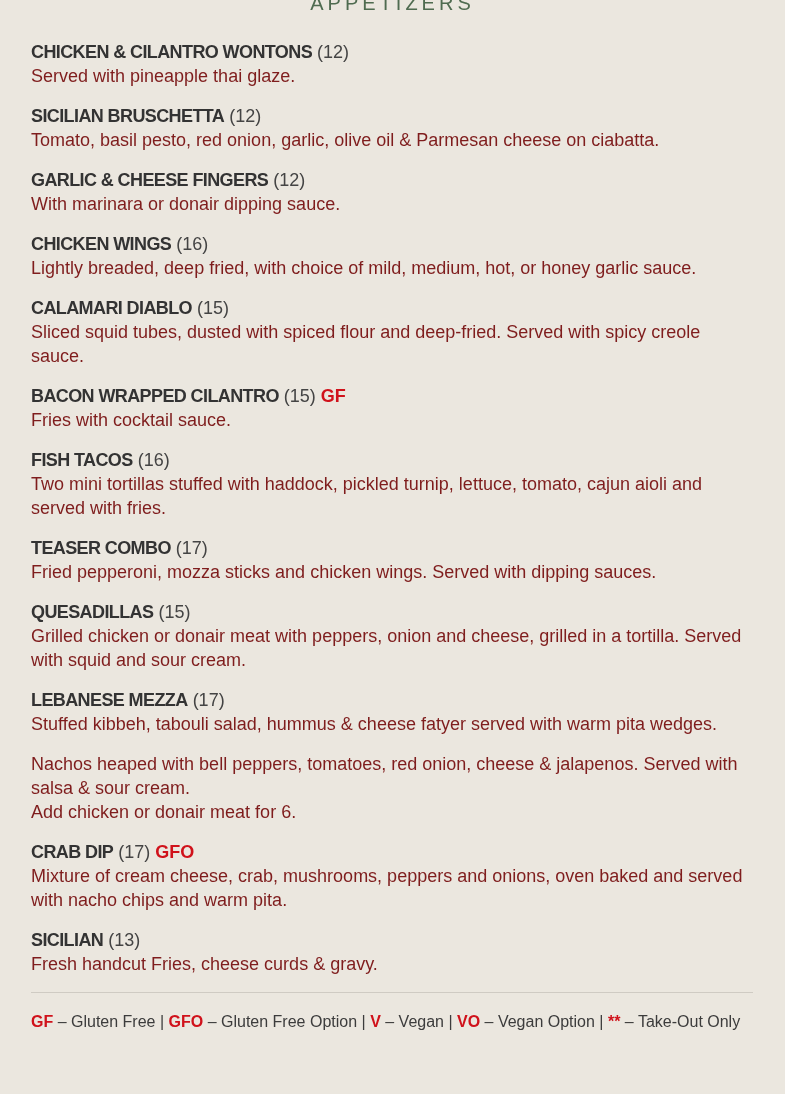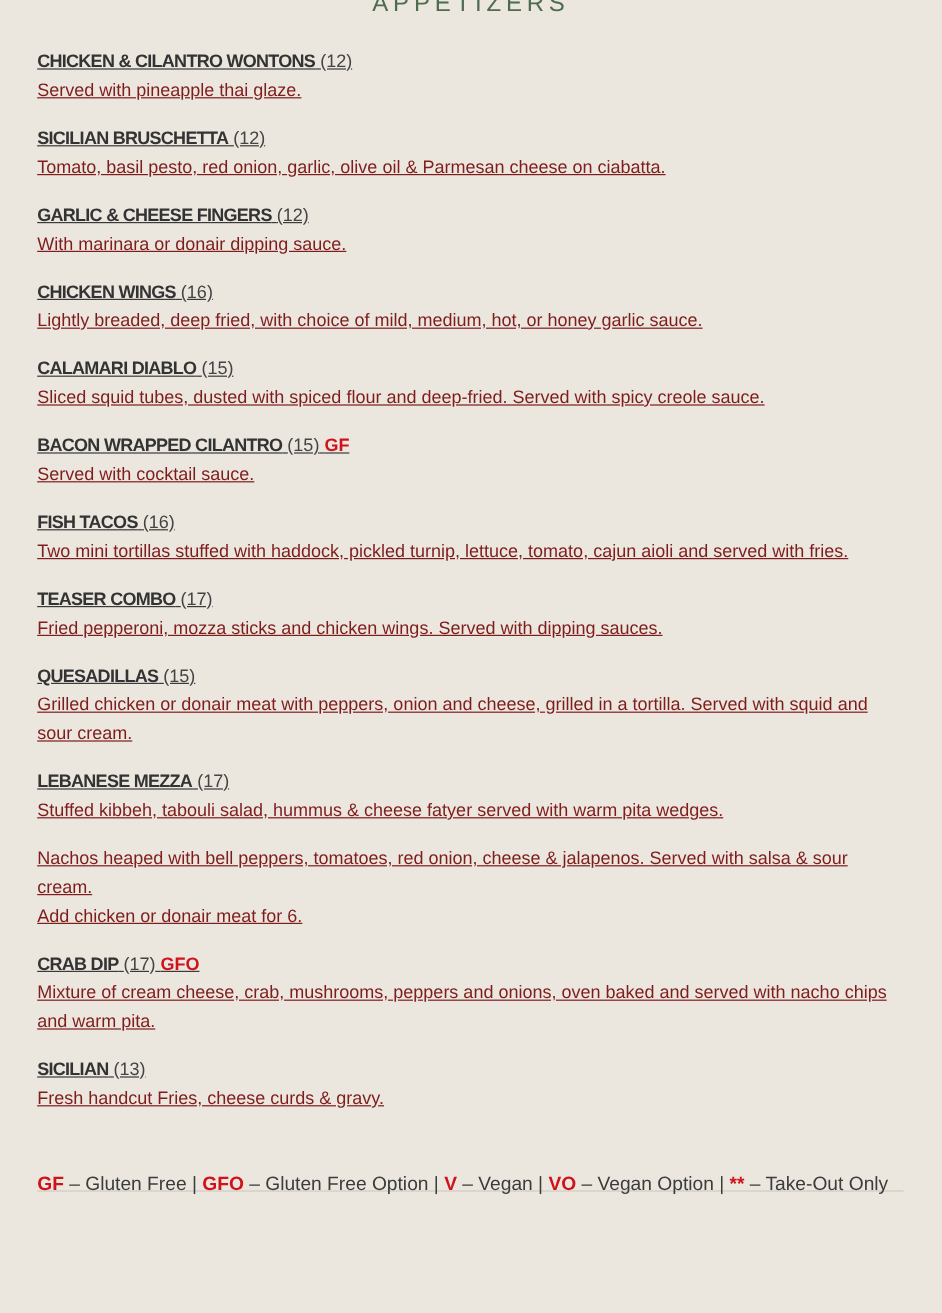--- a/index.html
+++ b/index.html
@@ -10,27 +10,27 @@
     color:#3a3a3a;
     position:relative;
   }
   .heading {
     position:absolute; top:-9px; left:0; width:785px; text-align:center;
     font-size:20px; letter-spacing:4px; color:#4f6b50; font-weight:normal;
     line-height:24px;
   }
   .menu { position:absolute; top:40px; left:31px; width:722px; }
   .item { margin-bottom:16px; }
-  .title-line, .desc { font-size:15px; line-height:24px;text-decoration:underline; }
+  .title-line, .desc { font-size:18px; line-height:24px; }
   .name { font-weight:bold; color:#333; letter-spacing:-0.6px; }
   .price { color:#444; }
   .tag { color:#d0121b; font-weight:bold; }
   .desc { color:#7f1d1d; }
   .divider { position:absolute; top:992px; left:31px; width:722px; height:1px; background:#cfcbc3; }
-  .legend { position:absolute; top:976px; left:31px; width:722px; font-size:16px; line-height:24px; color:#3c3c3c; }
+  .legend { position:absolute; top:1010px; left:31px; width:722px; font-size:16px; line-height:24px; color:#3c3c3c; }
   .legend .k { color:#d0121b; font-weight:bold; }
 </style>
 </head>
 <body>
 
 <div class="heading">APPETIZERS</div>
 
 <div class="menu" id="menu">
     <div class="item">
       <div class="title-line"><span class="name">CHICKEN &amp; CILANTRO WONTONS</span> <span class="price">(12)</span></div>
@@ -47,21 +47,21 @@
     <div class="item">
       <div class="title-line"><span class="name">CHICKEN WINGS</span> <span class="price">(16)</span></div>
       <div class="desc">Lightly breaded, deep fried, with choice of mild, medium, hot, or honey garlic sauce.</div>
     </div>
     <div class="item">
       <div class="title-line"><span class="name">CALAMARI DIABLO</span> <span class="price">(15)</span></div>
       <div class="desc">Sliced squid tubes, dusted with spiced flour and deep-fried. Served with spicy creole sauce.</div>
     </div>
     <div class="item">
       <div class="title-line"><span class="name">BACON WRAPPED CILANTRO</span> <span class="price">(15)</span> <span class="tag">GF</span></div>
-      <div class="desc">Served with cocktail sauce.</div>
+      <div class="desc">Fries with cocktail sauce.</div>
     </div>
     <div class="item">
       <div class="title-line"><span class="name">FISH TACOS</span> <span class="price">(16)</span></div>
       <div class="desc">Two mini tortillas stuffed with haddock, pickled turnip, lettuce, tomato, cajun aioli and served with fries.</div>
     </div>
     <div class="item">
       <div class="title-line"><span class="name">TEASER COMBO</span> <span class="price">(17)</span></div>
       <div class="desc">Fried pepperoni, mozza sticks and chicken wings. Served with dipping sauces.</div>
     </div>
     <div class="item">

